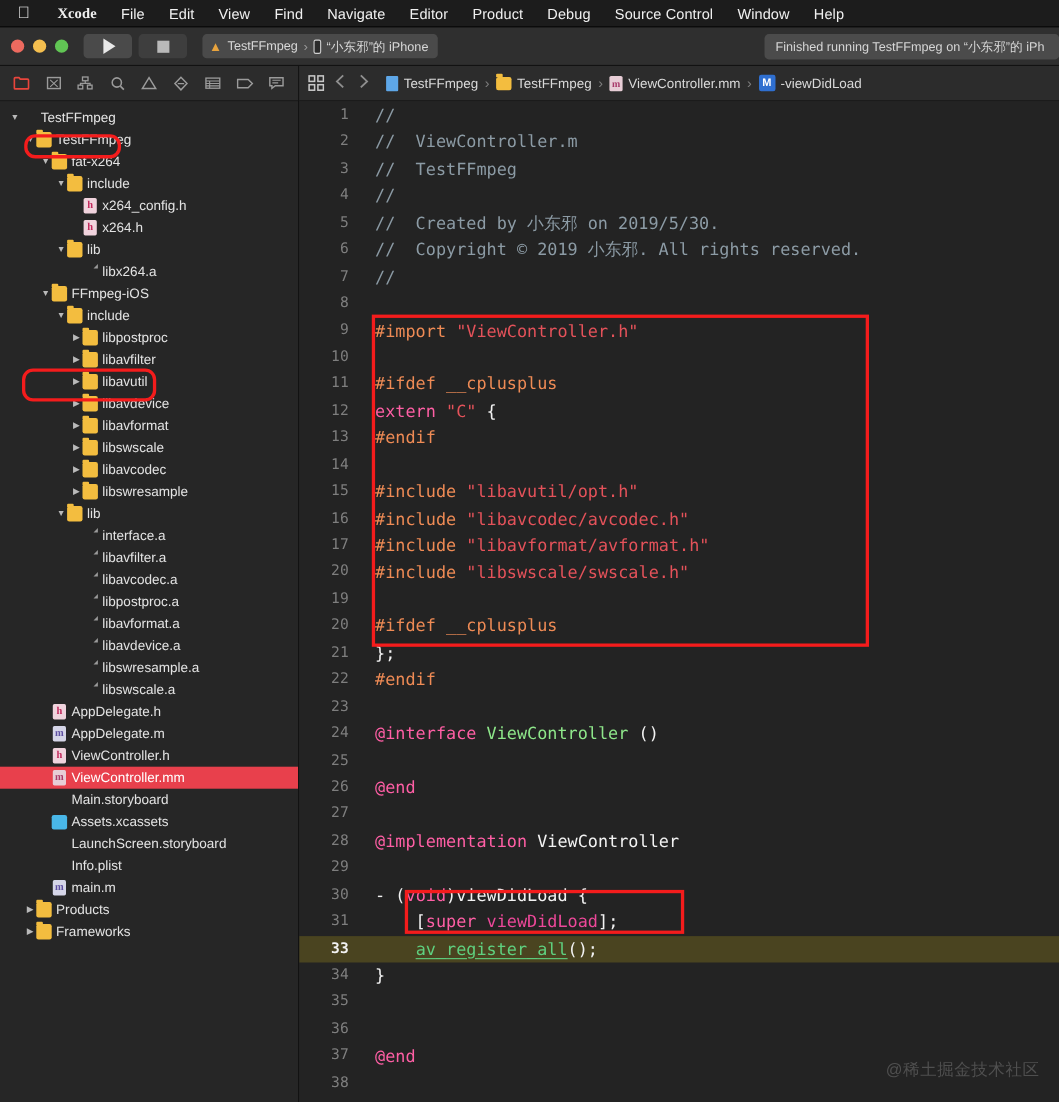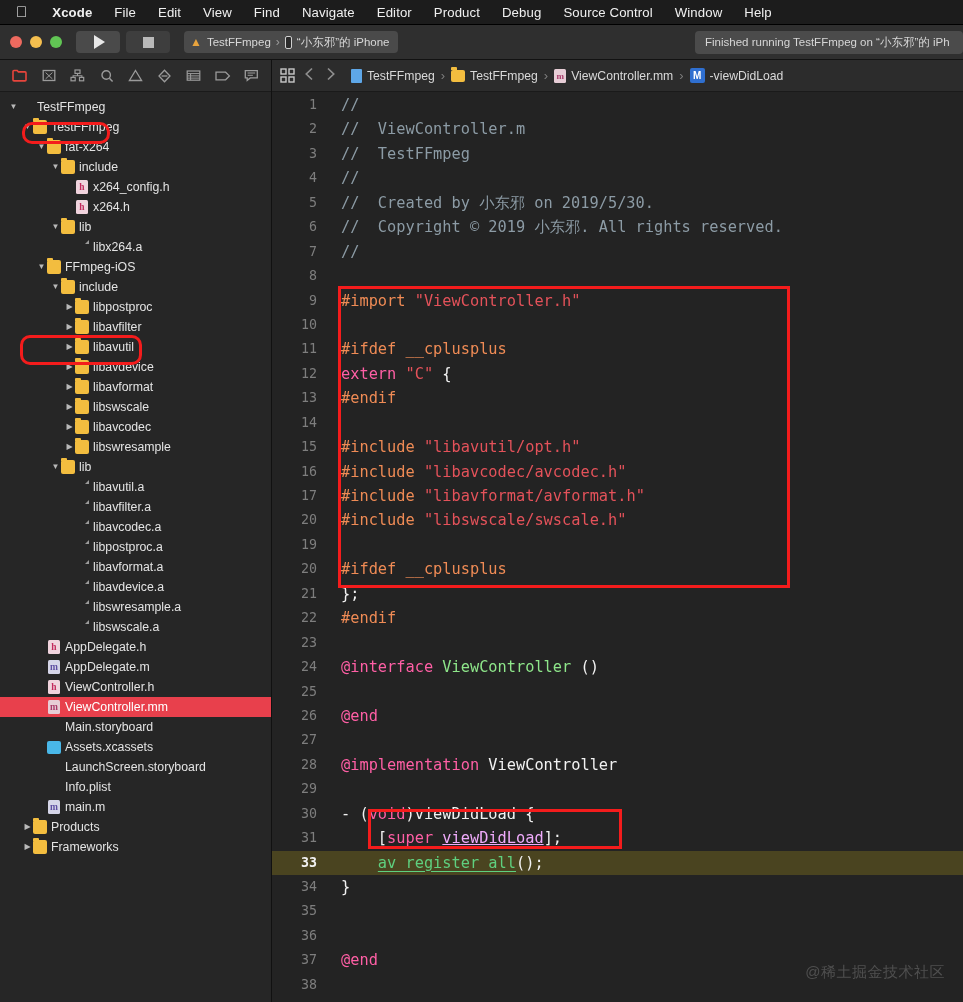--- a/index.html
+++ b/index.html
@@ -19,21 +19,21 @@
     border-bottom: 1px solid #000;
   }
   .apple-logo {
     color: #f2f2f2; font-size: 15px; line-height: 1;
     padding: 0 14px 2px 4px; display: block;
   }
   .menu-item {
     color: #f0f0f0; font-size: 13.2px; padding: 0 11px;
     white-space: nowrap; letter-spacing: .1px;
   }
-  .menu-item.app-name { font-weight: bold; }
+  .menu-item.app-name { font-weight: bold; font-family: Liberation Serif, serif; }
 
   
   .toolbar {
     height: 35px; background: #2f2f2f;
     display: flex; align-items: center; padding: 0 10px;
     border-bottom: 1px solid #121212;
     position: relative;
   }
   .traffic { display: flex; gap: 8px; align-items: center; margin-right: 14px; }
   .dot { width: 12px; height: 12px; border-radius: 50%; display: block; }
@@ -184,21 +184,21 @@
   .cline.cur .gut { color: #f2f2f2; font-weight: bold; }
   .ctext { padding-left: 13px; }
 
   
   .c-cmt { color: #8c9ba5; }
   .c-pre { color: #ef8b55; }
   .c-str { color: #e4525a; }
   .c-kw  { color: #ff5fa5; }
   .c-ty  { color: #8ee68a; }
   .c-pl  { color: #f2f2f2; }
-  .c-fn  { color: #f0abfc; text-decoration: underline; }
+  .c-fn  { color: #ec4899; }
   .c-dep { color: #5fd07f; text-decoration: underline; text-underline-offset: 3px; }
 
   .watermark {
     position: absolute; right: 18px; bottom: 20px;
     color: #4f4f4f; font-size: 15px; letter-spacing: .5px;
   }
 
   
   .anno-e {
     position: absolute; border: 3px solid #f41c1c; pointer-events: none;
@@ -422,21 +422,21 @@
         <div class="row">
           <span style="width:50px;flex:0 0 50px"></span>
           <span class="tri">▼</span>
           <span class="ic ic-folder"></span>
           <span class="row-label">lib</span>
         </div>
         <div class="row">
           <span style="width:64px;flex:0 0 64px"></span>
           <span class="tri none"></span>
           <span class="ic"><span class="ic-doc"></span></span>
-          <span class="row-label">libavutil.a</span>
+          <span class="row-label">interface.a</span>
         </div>
         <div class="row">
           <span style="width:64px;flex:0 0 64px"></span>
           <span class="tri none"></span>
           <span class="ic"><span class="ic-doc"></span></span>
           <span class="row-label">libavfilter.a</span>
         </div>
         <div class="row">
           <span style="width:64px;flex:0 0 64px"></span>
           <span class="tri none"></span>

